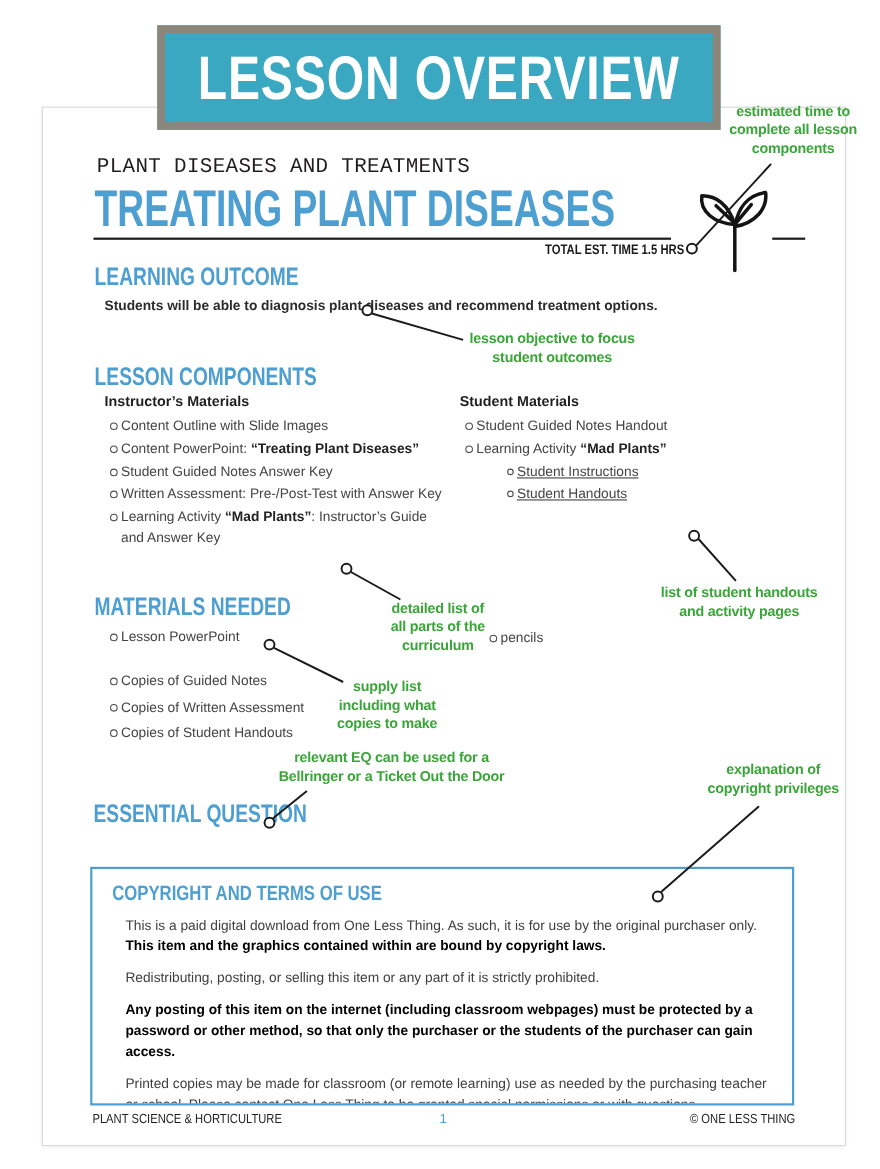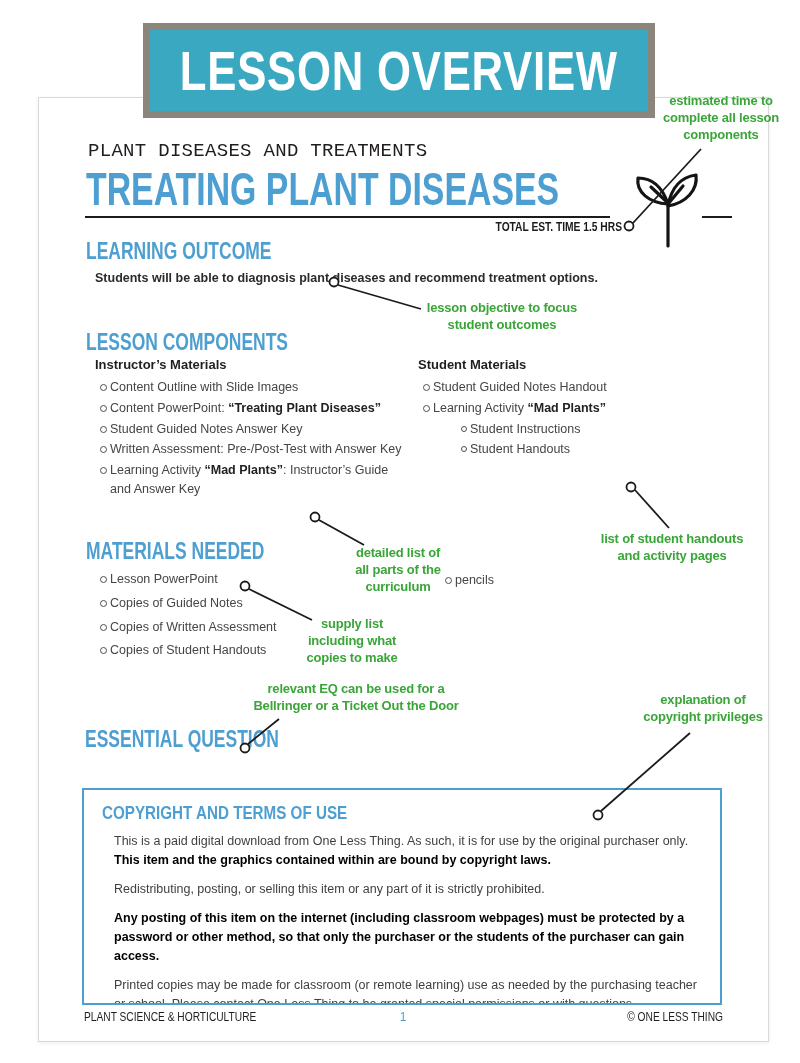--- a/index.html
+++ b/index.html
@@ -20,21 +20,21 @@
   .rule-right{left:702px;width:30px;}
   .total-time{position:absolute;left:450px;top:220px;width:172px;text-align:right;font-size:12.5px;
               color:#1a1a1a;font-weight:600;transform:scaleX(0.82);transform-origin:100% 50%;white-space:nowrap;}
   .sec-h{position:absolute;font-size:23px;font-weight:700;color:#4e9fd1;transform:scaleX(0.76);
          transform-origin:0 50%;white-space:nowrap;line-height:1;}
   .body-bold{position:absolute;font-size:12.5px;font-weight:700;color:#2b2b2b;}
   .col{position:absolute;font-size:12.5px;color:#454545;}
   .col-h{font-weight:700;color:#1f1f1f;font-size:13px;margin-bottom:6px;}
   .li{display:flex;gap:3px;margin-bottom:2px;line-height:1.5;}
   .li .ring{width:5px;height:5px;border:1.5px solid #4f4f4f;border-radius:50%;margin-top:6px;flex-shrink:0;margin-left:5px;}
-  .li.sub{margin-left:38px;}
+  .li.sub{margin-left:38px;text-decoration:underline;}
   .li .ring.small{width:4px;height:4px;}
   .li b{color:#222222;}
   .italic-q{position:absolute;font-size:12.5px;font-style:italic;font-weight:600;color:#333333;}
   .callout{position:absolute;color:#3aa538;font-size:13px;font-weight:600;text-align:center;
            white-space:pre-line;line-height:1.3;letter-spacing:-0.2px;z-index:6;}
   .overlay{position:absolute;left:0;top:0;width:800px;height:1063px;pointer-events:none;z-index:7;}
   .cbox{position:absolute;left:82px;top:788px;width:640px;height:217px;border:2px solid #4e9fd1;
         box-sizing:border-box;padding:10px 18px;overflow:hidden;}
   .cbox-h{font-size:19px;font-weight:700;color:#4e9fd1;transform:scaleX(0.8);transform-origin:0 50%;
           white-space:nowrap;margin:2px 0 8px 0;display:inline-block;}
@@ -119,21 +119,21 @@
         <span class="li-t"><span>Student Instructions</span></span>
       </div>
     <div class="li sub">
         <span class="ring small"></span>
         <span class="li-t"><span>Student Handouts</span></span>
       </div>
   </div>
 
   <div class="sec-h" style="left:86px;top:540px;">MATERIALS NEEDED</div>
   <div class="col" style="left:95px;top:570px;width:260px;">
-    <div class="li" style="margin-bottom:5px;">
+    <div class="li" style="margin-bottom:21px;">
         <span class="ring"></span>
         <span class="li-t"><span>Lesson PowerPoint</span></span>
       </div>
     <div class="li" style="margin-bottom:5px;">
         <span class="ring"></span>
         <span class="li-t"><span>Copies of Guided Notes</span></span>
       </div>
     <div class="li" style="margin-bottom:5px;">
         <span class="ring"></span>
         <span class="li-t"><span>Copies of Written Assessment</span></span>

